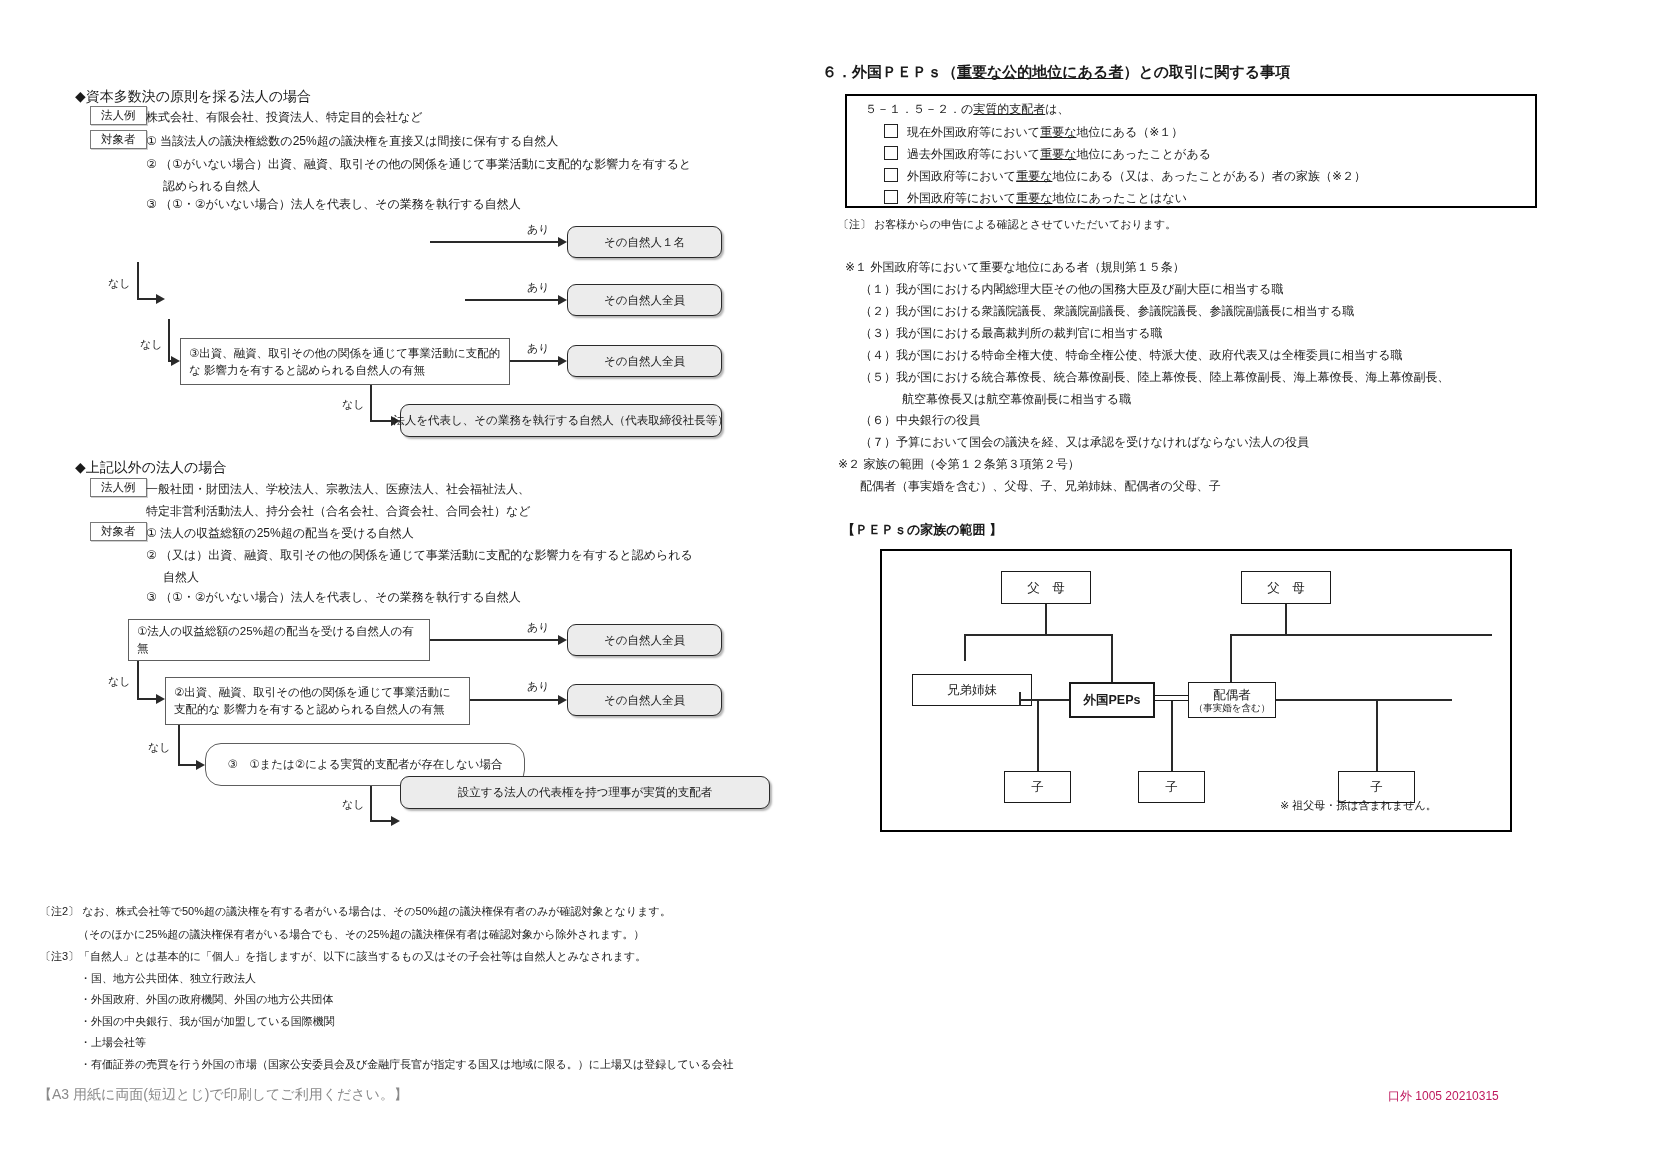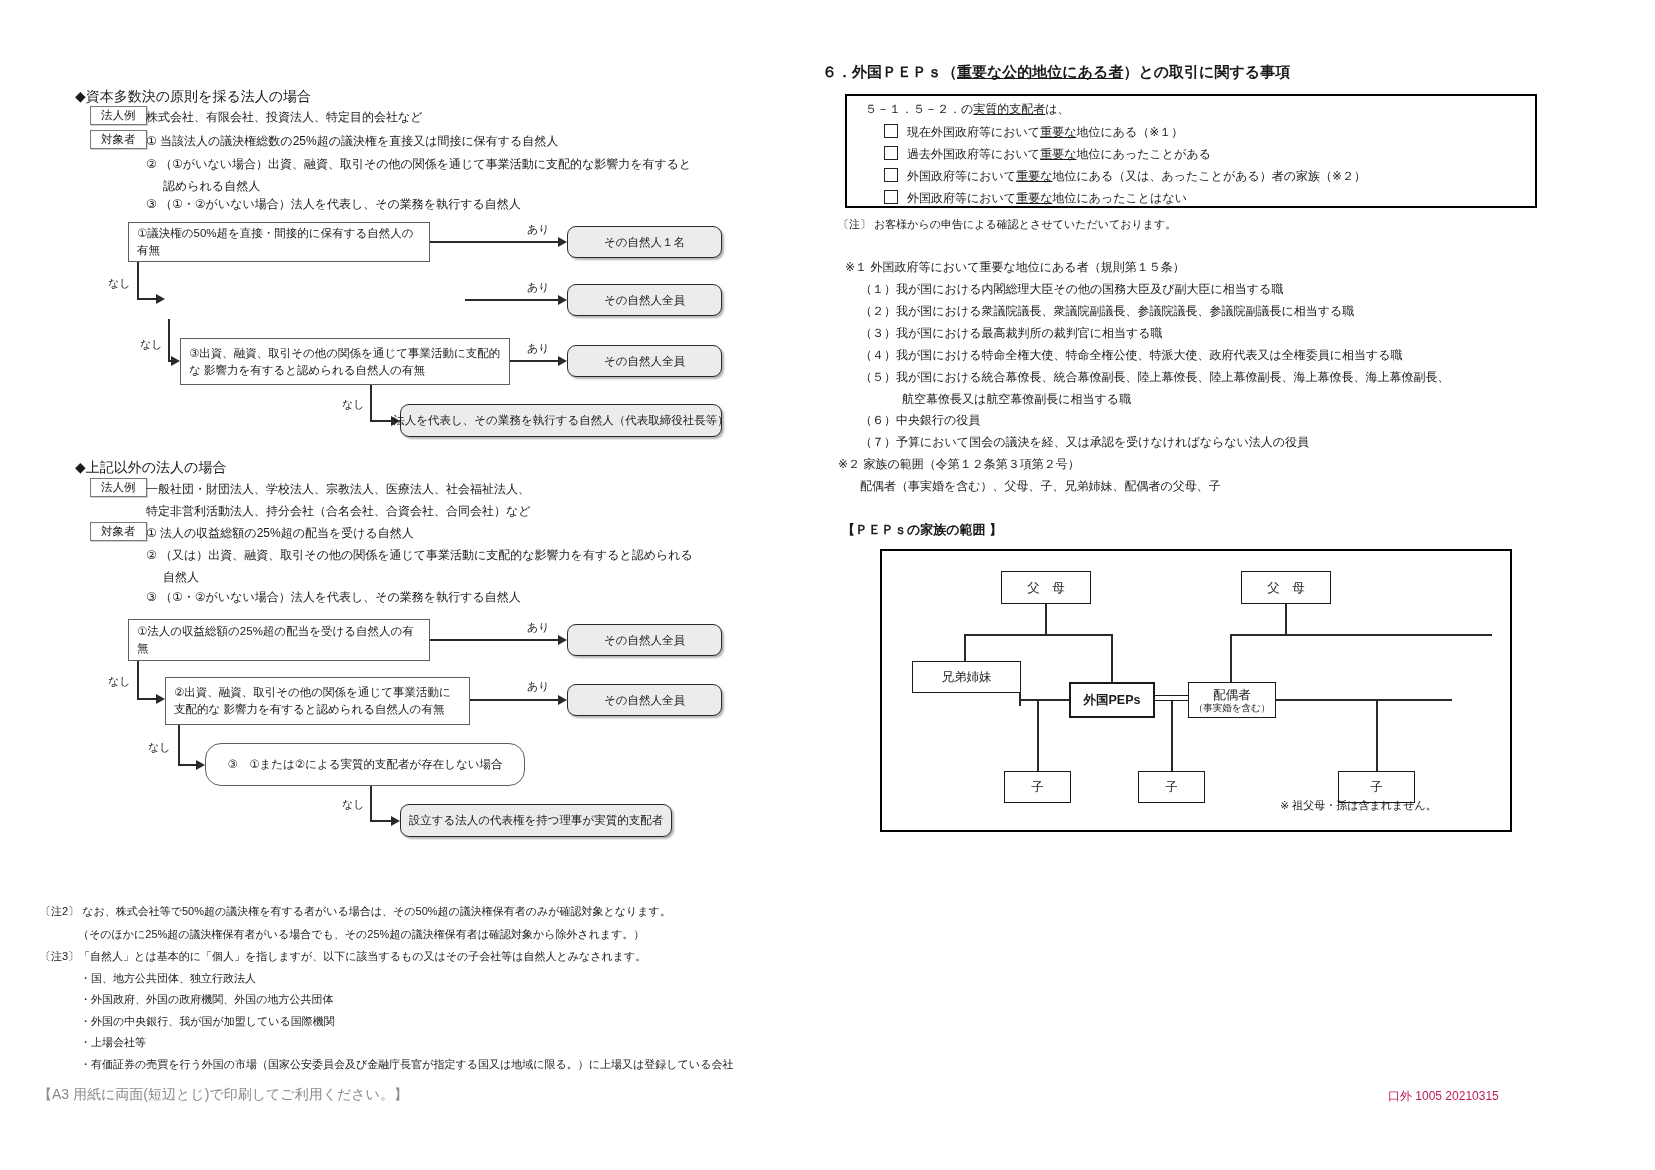--- a/index.html
+++ b/index.html
@@ -59,21 +59,20 @@
 
   <div class="t h1" style="left:75px;top:88px">◆資本多数決の原則を採る法人の場合</div>
   <div class="lblbox" style="left:90px;top:106px">法人例</div>
   <div class="t" style="left:146px;top:109px">株式会社、有限会社、投資法人、特定目的会社など</div>
   <div class="lblbox" style="left:90px;top:130px">対象者</div>
   <div class="t" style="left:146px;top:133px">① 当該法人の議決権総数の25%超の議決権を直接又は間接に保有する自然人</div>
   <div class="t" style="left:146px;top:156px">② （①がいない場合）出資、融資、取引その他の関係を通じて事業活動に支配的な影響力を有すると</div>
   <div class="t" style="left:163px;top:178px">認められる自然人</div>
   <div class="t" style="left:146px;top:196px">③ （①・②がいない場合）法人を代表し、その業務を執行する自然人</div>
 
-  <div class="qbox" style="left:128px;top:222px;width:302px;height:40px">①議決権の50%超を直接・間接的に保有する自然人の有無</div>
   <div class="hline" style="left:430px;top:241px;width:128px"></div>
   <div class="arr" style="left:558px;top:237px"></div>
   <div class="flbl" style="left:527px;top:222px">あり</div>
   <div class="rbox" style="left:567px;top:226px;width:155px;height:32px">その自然人１名</div>
 
   <div class="vline" style="left:137px;top:262px;height:37px"></div>
   <div class="hline" style="left:137px;top:298px;width:20px"></div>
   <div class="arr" style="left:156px;top:294px"></div>
   <div class="flbl" style="left:108px;top:276px">なし</div>
 
@@ -130,21 +129,21 @@
   <div class="hline" style="left:178px;top:764px;width:18px"></div>
   <div class="arr" style="left:196px;top:760px"></div>
   <div class="flbl" style="left:148px;top:740px">なし</div>
 
   <div class="qbox center" style="left:205px;top:743px;width:320px;height:43px">③　①または②による実質的支配者が存在しない場合</div>
 
   <div class="vline" style="left:370px;top:786px;height:35px"></div>
   <div class="hline" style="left:370px;top:820px;width:21px"></div>
   <div class="arr" style="left:391px;top:816px"></div>
   <div class="flbl" style="left:342px;top:797px">なし</div>
-  <div class="rbox" style="left:400px;top:804px;width:272px;height:33px">設立する法人の代表権を持つ理事が実質的支配者</div>
+  <div class="rbox" style="left:400px;top:776px;width:370px;height:33px">設立する法人の代表権を持つ理事が実質的支配者</div>
 
   <div class="t small" style="left:40px;top:903px">〔注2〕 なお、株式会社等で50%超の議決権を有する者がいる場合は、その50%超の議決権保有者のみが確認対象となります。</div>
   <div class="t small" style="left:78px;top:926px">（そのほかに25%超の議決権保有者がいる場合でも、その25%超の議決権保有者は確認対象から除外されます。）</div>
   <div class="t small" style="left:40px;top:948px">〔注3〕「自然人」とは基本的に「個人」を指しますが、以下に該当するもの又はその子会社等は自然人とみなされます。</div>
   <div class="t small" style="left:80px;top:970px">・国、地方公共団体、独立行政法人</div>
   <div class="t small" style="left:80px;top:991px">・外国政府、外国の政府機関、外国の地方公共団体</div>
   <div class="t small" style="left:80px;top:1013px">・外国の中央銀行、我が国が加盟している国際機関</div>
   <div class="t small" style="left:80px;top:1034px">・上場会社等</div>
   <div class="t small" style="left:80px;top:1056px">・有価証券の売買を行う外国の市場（国家公安委員会及び金融庁長官が指定する国又は地域に限る。）に上場又は登録している会社</div>
 
@@ -186,21 +185,21 @@
 
     <div class="vline" style="left:163px;top:53px;height:30px"></div>
     <div class="hline" style="left:82px;top:83px;width:149px"></div>
     <div class="vline" style="left:82px;top:83px;height:27px"></div>
     <div class="vline" style="left:229px;top:83px;height:48px"></div>
 
     <div class="vline" style="left:403px;top:53px;height:30px"></div>
     <div class="hline" style="left:348px;top:83px;width:262px"></div>
     <div class="vline" style="left:348px;top:83px;height:48px"></div>
 
-    <div class="fnode" style="left:30px;top:110px;width:109px;height:32px">兄弟姉妹</div>
+    <div class="fnode" style="left:30px;top:123px;width:120px;height:32px">兄弟姉妹</div>
     <div class="fnode bold2" style="left:187px;top:131px;width:86px;height:36px">外国PEPs</div>
     <div class="fnode" style="left:306px;top:131px;width:88px;height:36px">
       <span>配偶者</span>
       <span class="sub">（事実婚を含む）</span>
     </div>
 
     <div class="vline" style="left:137px;top:141px;height:14px"></div>
     <div class="hline" style="left:137px;top:148px;width:50px"></div>
     <div class="vline" style="left:155px;top:148px;height:72px"></div>
     <div class="dline" style="left:273px;top:144px;width:33px"></div>

